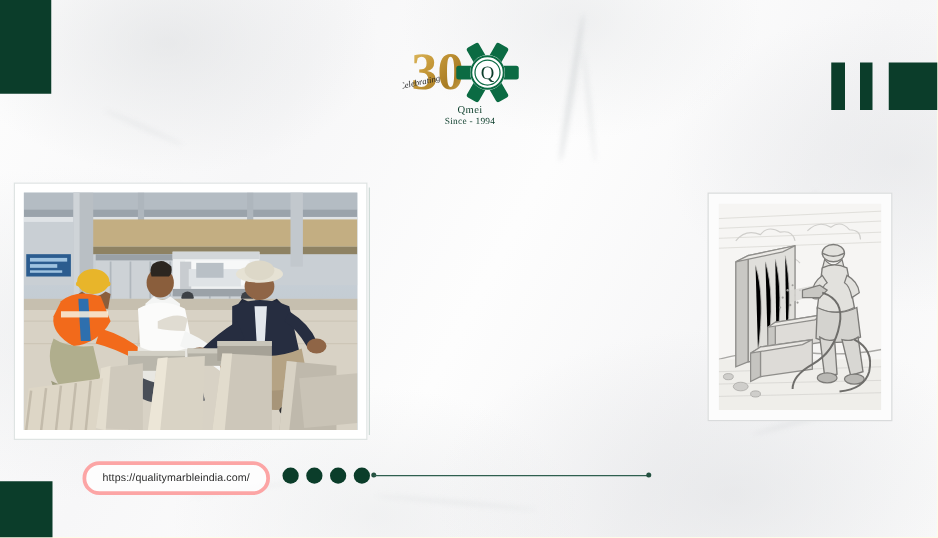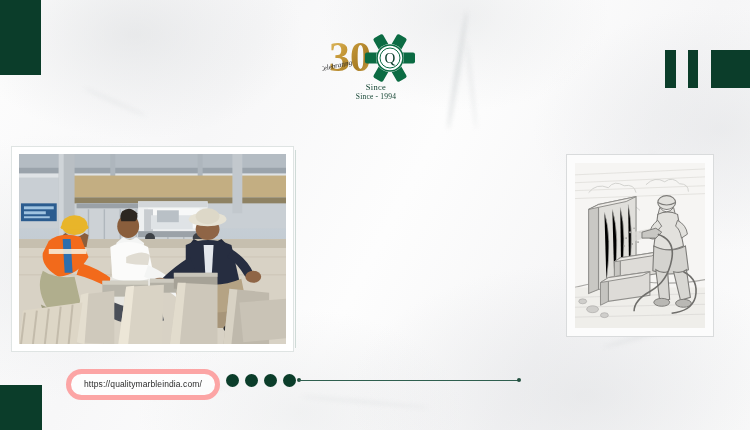--- a/index.html
+++ b/index.html
@@ -152,21 +152,21 @@
     background: #f4f4f3;
     overflow: hidden;
   }
 
   
   .url-pill {
     position: absolute;
     left: 66px;
     top: 369px;
     padding: 5px 13px 6px 13px;
-    border: 5px solid #fca5a5;
+    border: 3px solid #fca5a5;
     border-radius: 20px;
     background: rgba(255,255,255,0.75);
     font-size: 8.5px;
     color: #2b2b2b;
     letter-spacing: .1px;
     white-space: nowrap;
   }
   .dots {
     position: absolute;
     left: 226px;
@@ -240,21 +240,21 @@
           <rect x="-25" y="-5.5" width="50" height="11" rx="2" transform="rotate(60)"></rect>
           <rect x="-25" y="-5.5" width="50" height="11" rx="2" transform="rotate(120)"></rect>
         </g>
         <circle cx="0" cy="0" r="14" fill="#ffffff"></circle>
         <circle cx="0" cy="0" r="13" fill="none" stroke="#0b6b43" stroke-width="1.6"></circle>
         <circle cx="0" cy="0" r="10" fill="none" stroke="#0b6b43" stroke-width="1"></circle>
         <text x="0" y="5" font-family="Liberation Serif, serif" font-size="15" fill="#0b3d2a" text-anchor="middle">Q</text>
       </g>
     </svg>
     <div class="logo-wordmark">
-      <div class="logo-brand">Since</div>
+      <div class="logo-brand">Qmei</div>
       <div class="logo-since">Since - 1994</div>
     </div>
   </div>
 
   <div class="photo-card">
     <div class="photo">
       <svg width="100%" height="100%" viewBox="0 0 269 192" preserveAspectRatio="xMidYMid slice">
 
         <rect x="0" y="0" width="269" height="75" fill="#c9cfd4"></rect>
         <rect x="0" y="0" width="269" height="14" fill="#b4bcc3"></rect>

